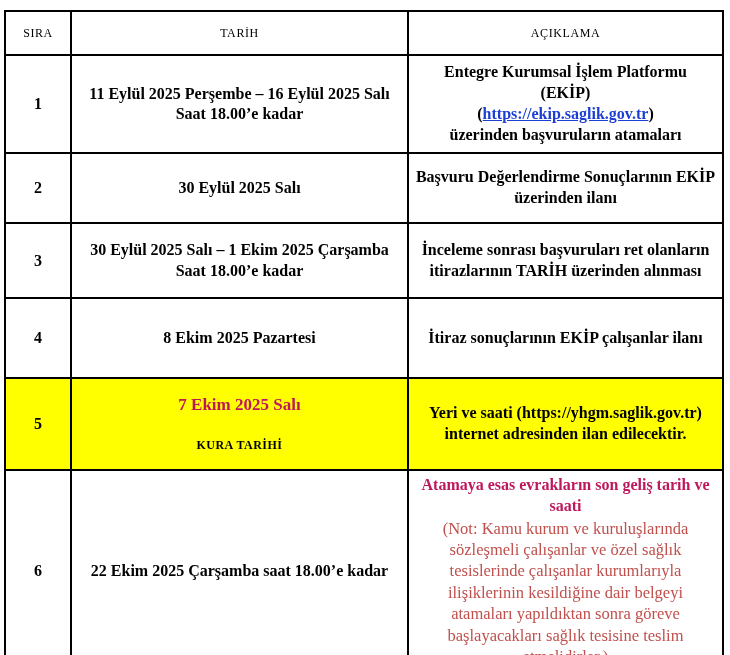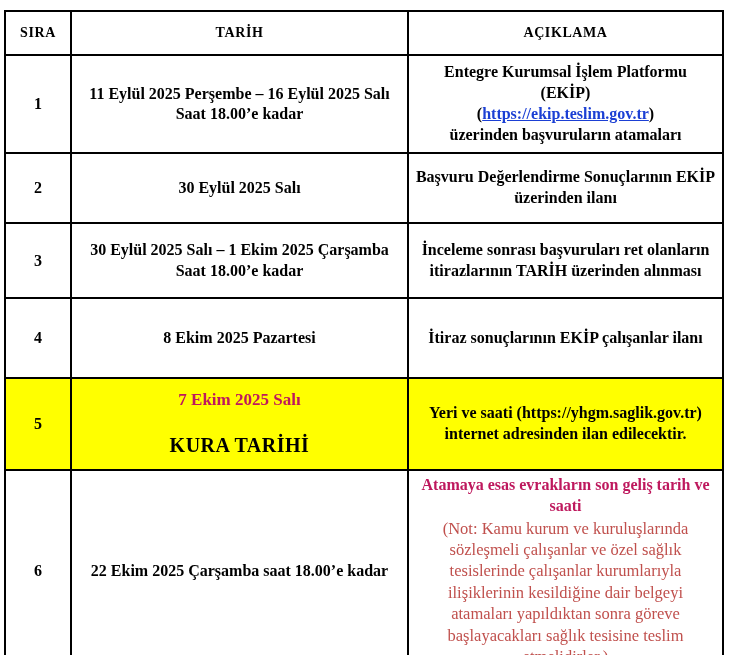--- a/index.html
+++ b/index.html
@@ -37,22 +37,22 @@
     vertical-align: middle;
     padding: 4px 6px;
     color: #000000;
   }
 
   col.c-sira { width: 66px; }
   col.c-tarih { width: 337px; }
   col.c-aciklama { width: 315px; }
 
   thead th {
-    font-weight: bold;
-    font-size: 14px;
+    font-weight: normal;
+    font-size: 12px;
     letter-spacing: 0.6px;
     height: 34px;
     padding: 2px 4px;
     border-radius: 15px;
   }
 
   td.sira-cell {
     font-weight: bold;
     font-size: 16px;
   }
@@ -97,21 +97,21 @@
     font-weight: bold;
     display: block;
     font-size: 17px;
   }
 
   .kura-line {
     color: #000000;
     font-weight: bold;
     display: block;
     margin-top: 22px;
-    font-size: 20px;
+    font-size: 12px;
     letter-spacing: 0.5px;
   }
 
   .note-red {
     display: block;
     color: #c0504d;
     font-weight: normal;
     font-size: 16.5px;
     line-height: 1.3;
     margin-top: 1px;
@@ -144,21 +144,21 @@
     <tbody>
 
       <tr class="row-1">
         <td class="sira-cell">1</td>
         <td class="tarih-cell">11 Eylül 2025 Perşembe – 16 Eylül 2025 Salı Saat 18.00’e kadar</td>
         <td class="aciklama-cell">
           <span>Entegre Kurumsal İşlem Platformu</span>
           <br>
           <span>(EKİP)</span>
           <br>
-          <span>(</span><a class="link-blue" href="#">https://ekip.teslim.gov.tr</a><span>)</span>
+          <span>(</span><a class="link-blue" href="#">https://ekip.saglik.gov.tr</a><span>)</span>
           <br>
           <span>üzerinden başvuruların atamaları</span>
         </td>
       </tr>
 
       <tr class="row-2">
         <td class="sira-cell">2</td>
         <td class="tarih-cell">30 Eylül 2025 Salı</td>
         <td class="aciklama-cell">Başvuru Değerlendirme Sonuçlarının EKİP üzerinden ilanı</td>
       </tr>

